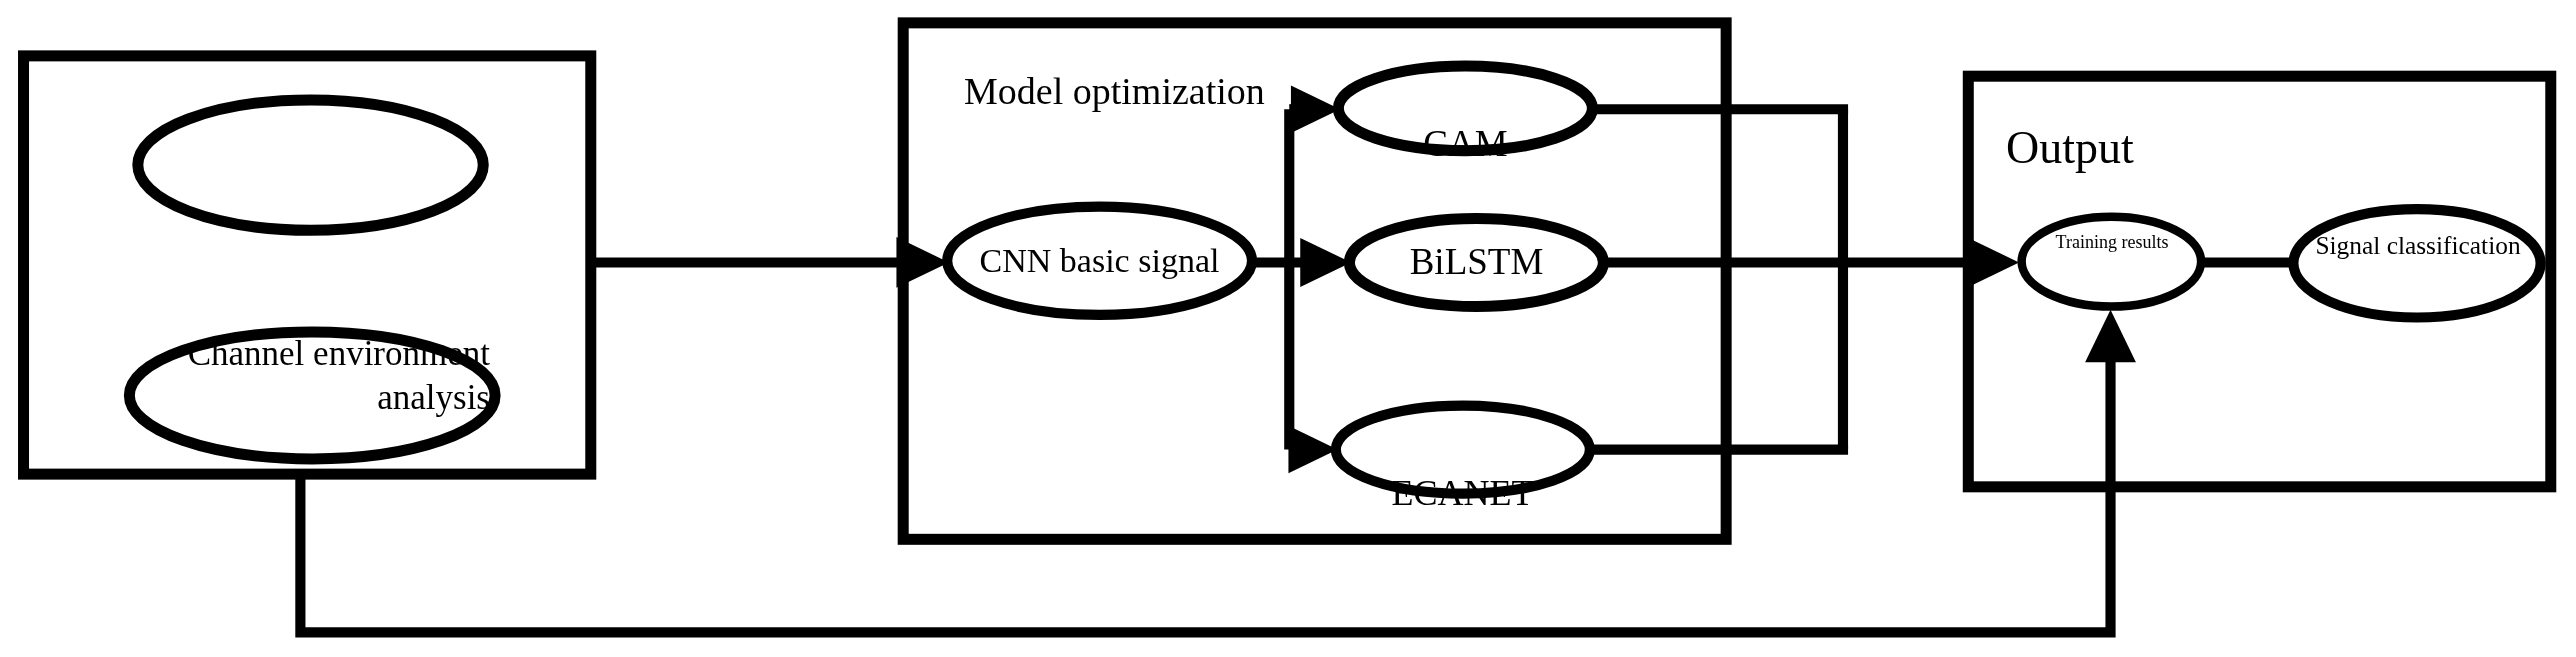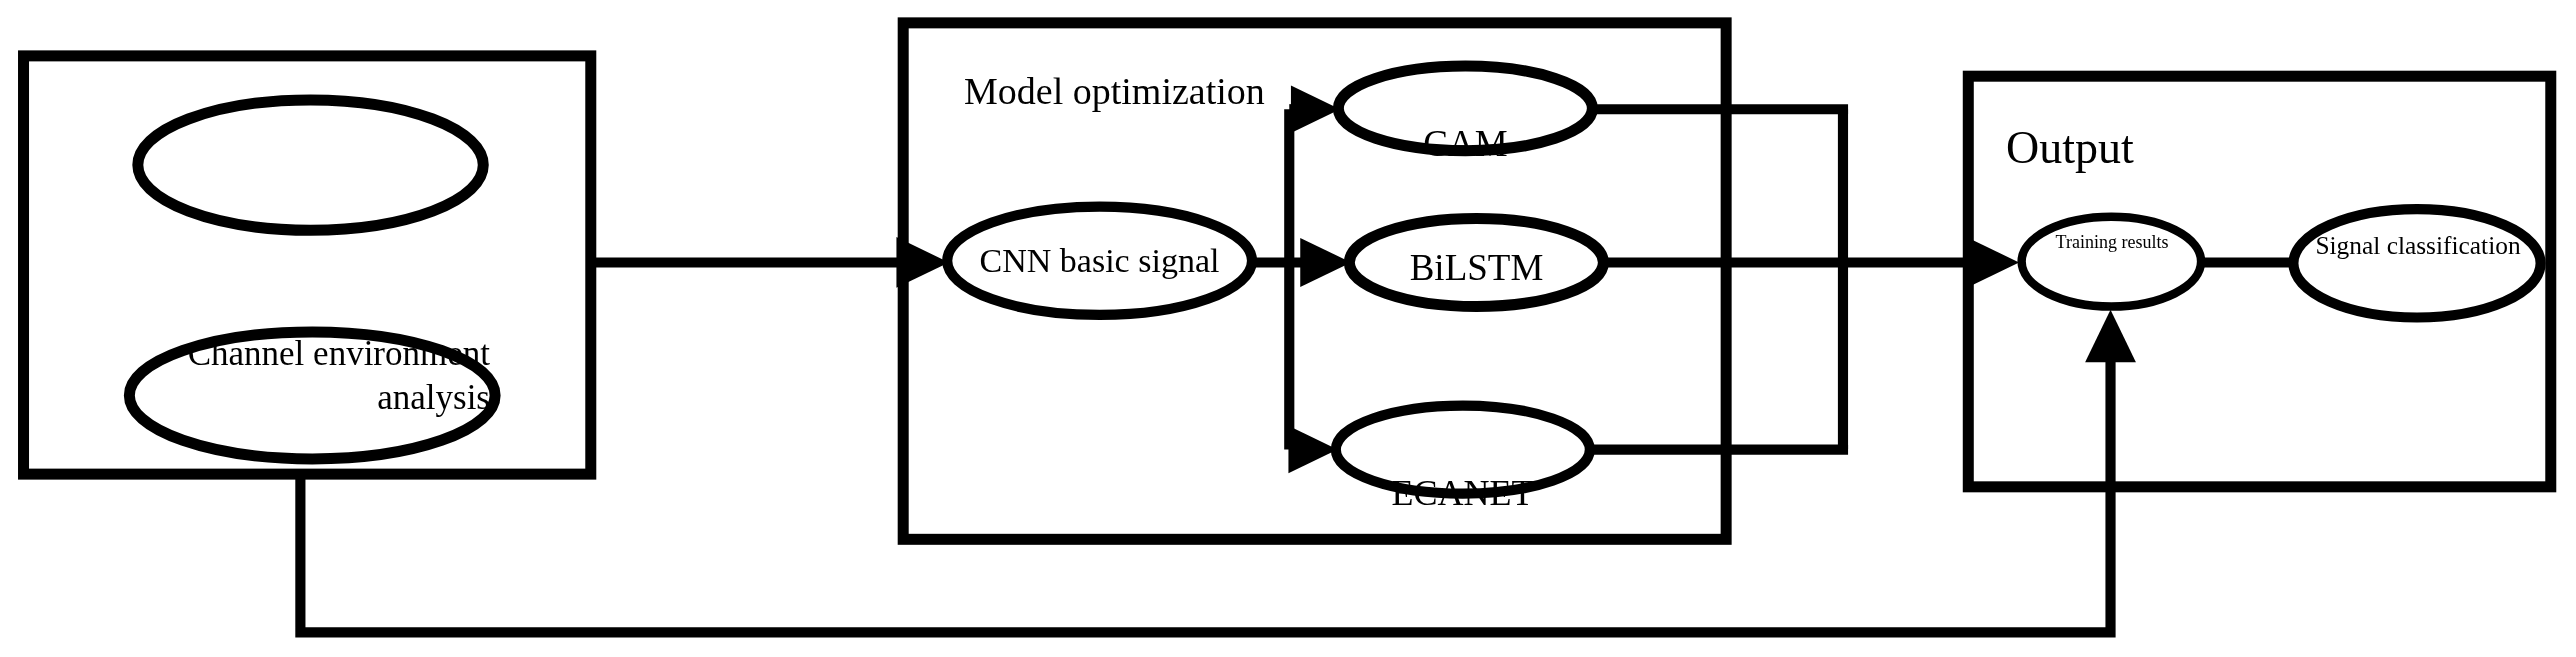--- a/index.html
+++ b/index.html
@@ -71,21 +71,21 @@
 
 
   <div class="label" style="left:134px;top:332px;width:356px;font-size:35px;text-align:right;">Channel environment analysis</div>
 
   <div class="label box-title" style="left:964px;top:68px;font-size:38px;">Model optimization</div>
 
   <div class="label single" style="left:930px;top:242px;width:339px;font-size:34px;line-height:1.1;">CNN basic signal</div>
 
   <div class="label single" style="left:1381px;top:96px;width:169px;font-size:37px;line-height:1.1;margin-top:28px;">CAM</div>
 
-  <div class="label single" style="left:1375px;top:248px;width:203px;font-size:37px;line-height:1.1;">BiLSTM</div>
+  <div class="label single" style="left:1375px;top:242px;width:203px;font-size:37px;line-height:1.1;">BiLSTM</div>
 
   <div class="label single" style="left:1361px;top:430px;width:203px;font-size:36px;line-height:1.1;margin-top:44px;">ECANET</div>
 
   <div class="label box-title" style="left:2006px;top:107px;font-size:46px;margin-top:12px;">Output</div>
 
   <div class="label" style="left:2036px;top:229px;width:152px;font-size:18px;line-height:1.45;">Training results</div>
 
   <div class="label" style="left:2312px;top:228px;width:212px;font-size:25.4px;line-height:1.4;">Signal classification</div>
 
 </div>

